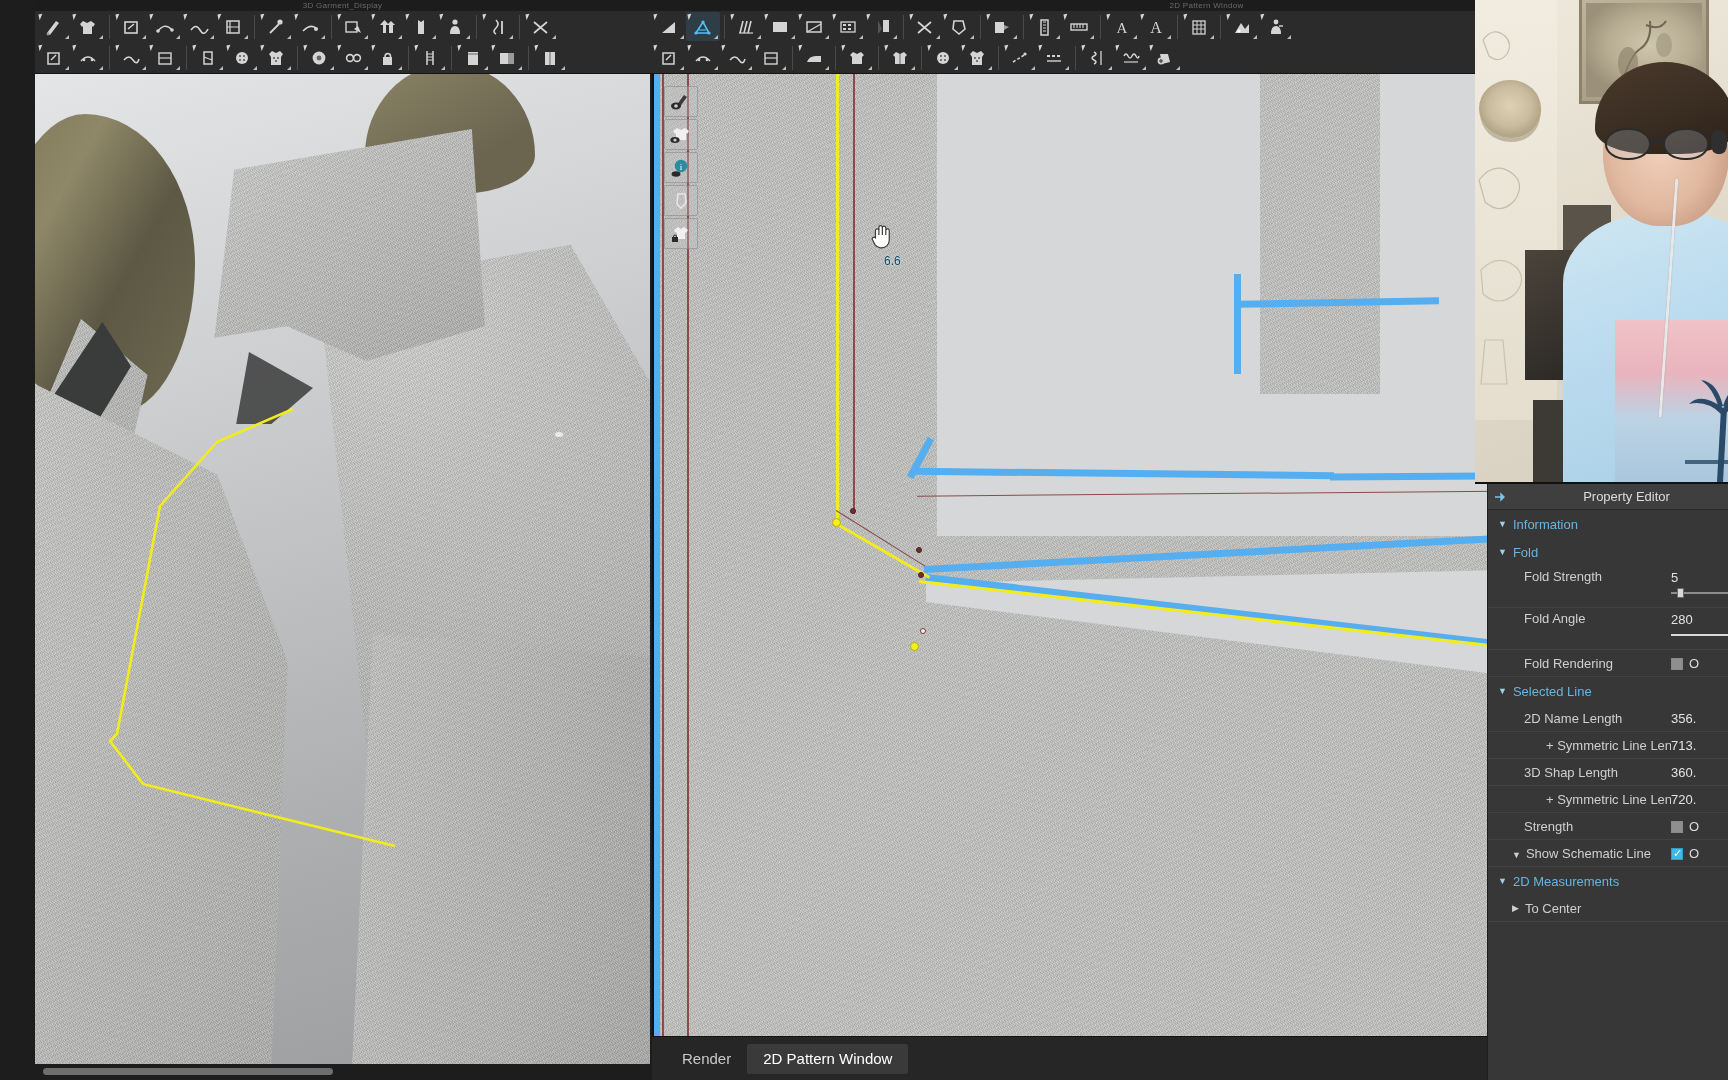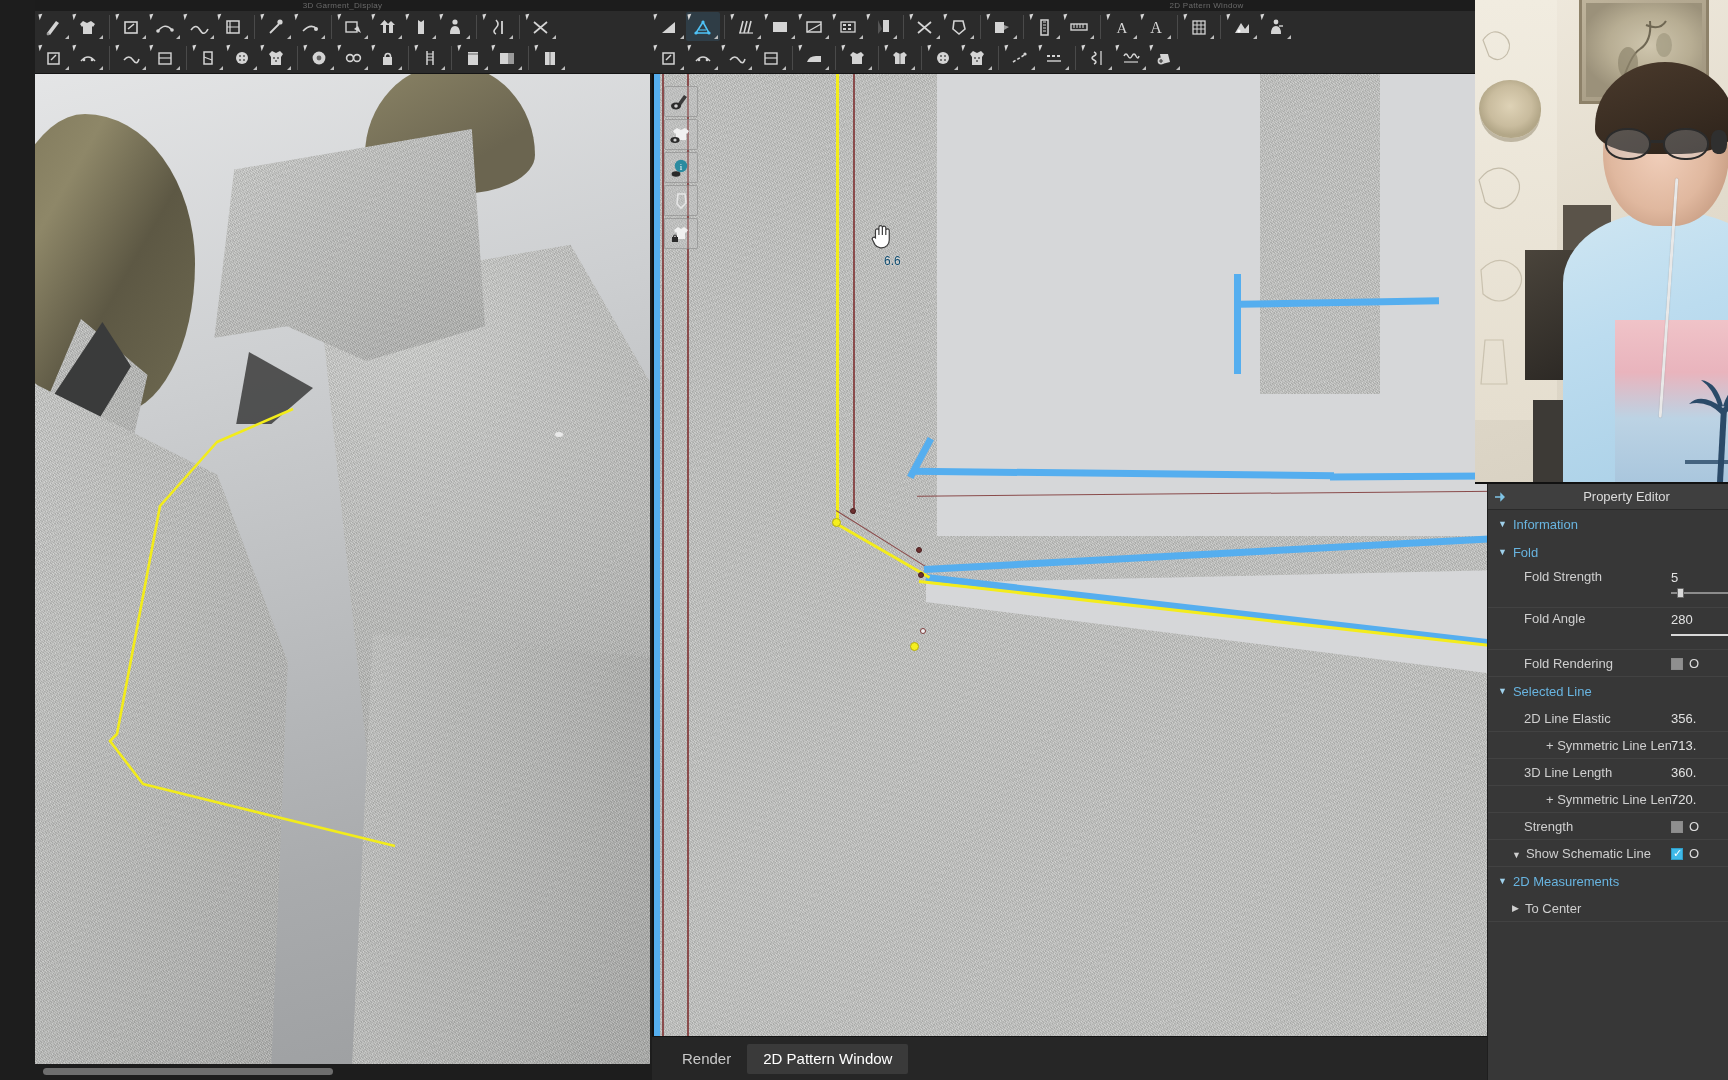--- a/index.html
+++ b/index.html
@@ -1070,29 +1070,29 @@
         </div>
         <div class="pe-row indent1">
           <div class="lbl">Fold Rendering</div>
           <div class="val"><span class="cbx"></span><span class="onoff">O</span></div>
         </div>
         <div class="pe-group-head">
           <span class="tri">▼</span>
           <span>Selected Line</span>
         </div>
         <div class="pe-row indent1">
-          <div class="lbl">2D Line Elastic</div>
+          <div class="lbl">2D Name Length</div>
           <div class="val">356.</div>
         </div>
         <div class="pe-row indent2">
           <div class="lbl">+ Symmetric Line Length</div>
           <div class="val">713.</div>
         </div>
         <div class="pe-row indent1">
-          <div class="lbl">3D Line Length</div>
+          <div class="lbl">3D Shap Length</div>
           <div class="val">360.</div>
         </div>
         <div class="pe-row indent2">
           <div class="lbl">+ Symmetric Line Length</div>
           <div class="val">720.</div>
         </div>
         <div class="pe-row indent1">
           <div class="lbl">Strength</div>
           <div class="val"><span class="cbx"></span><span class="onoff">O</span></div>
         </div>

